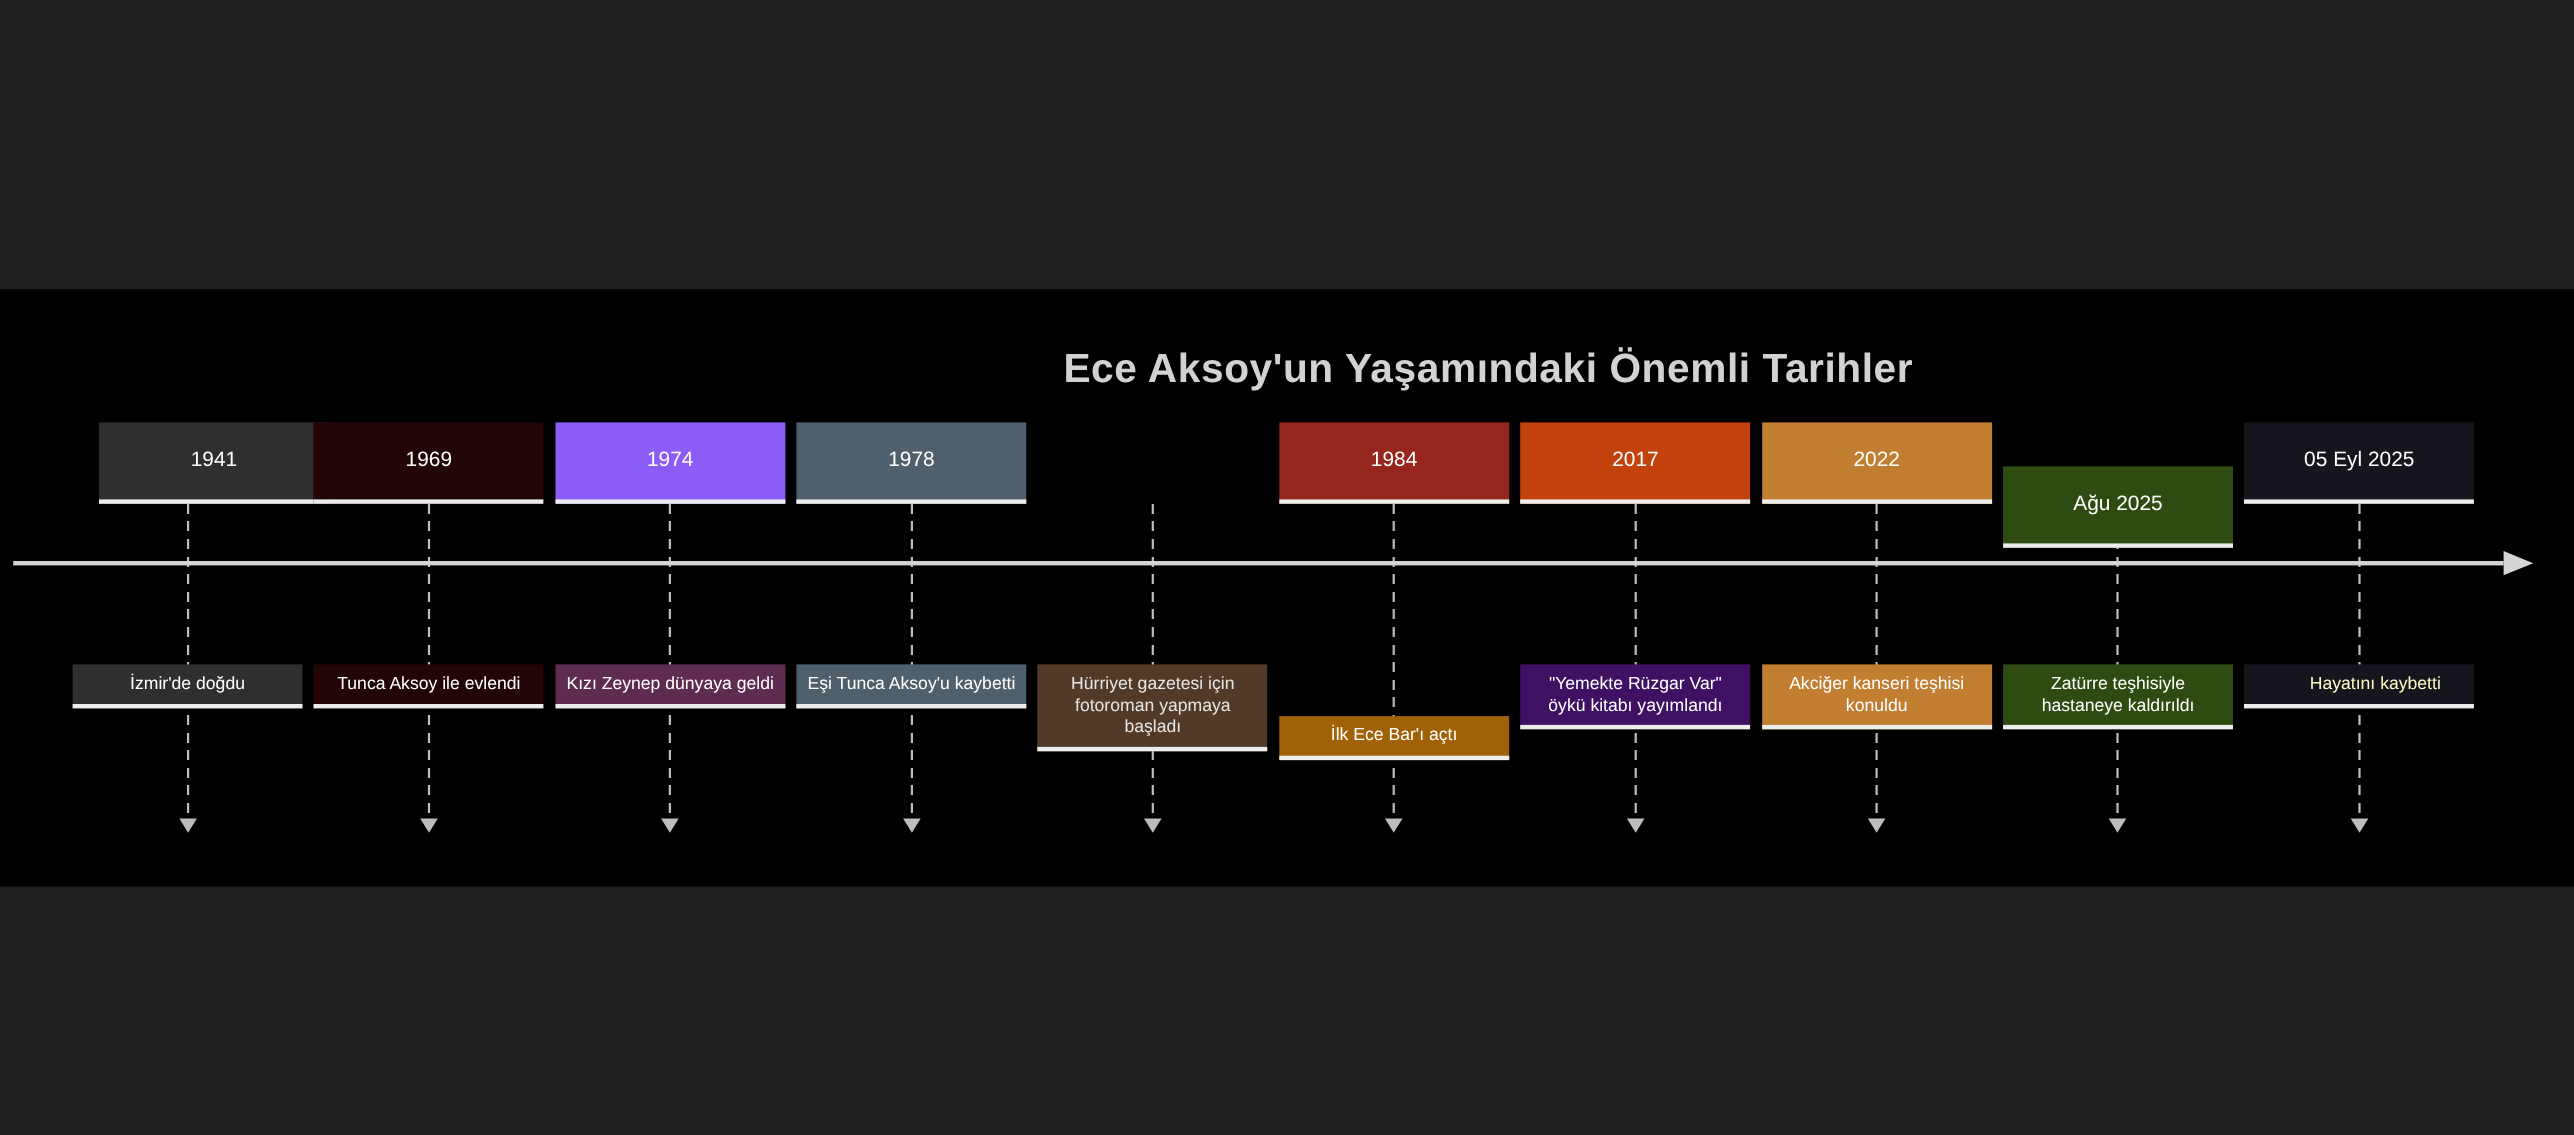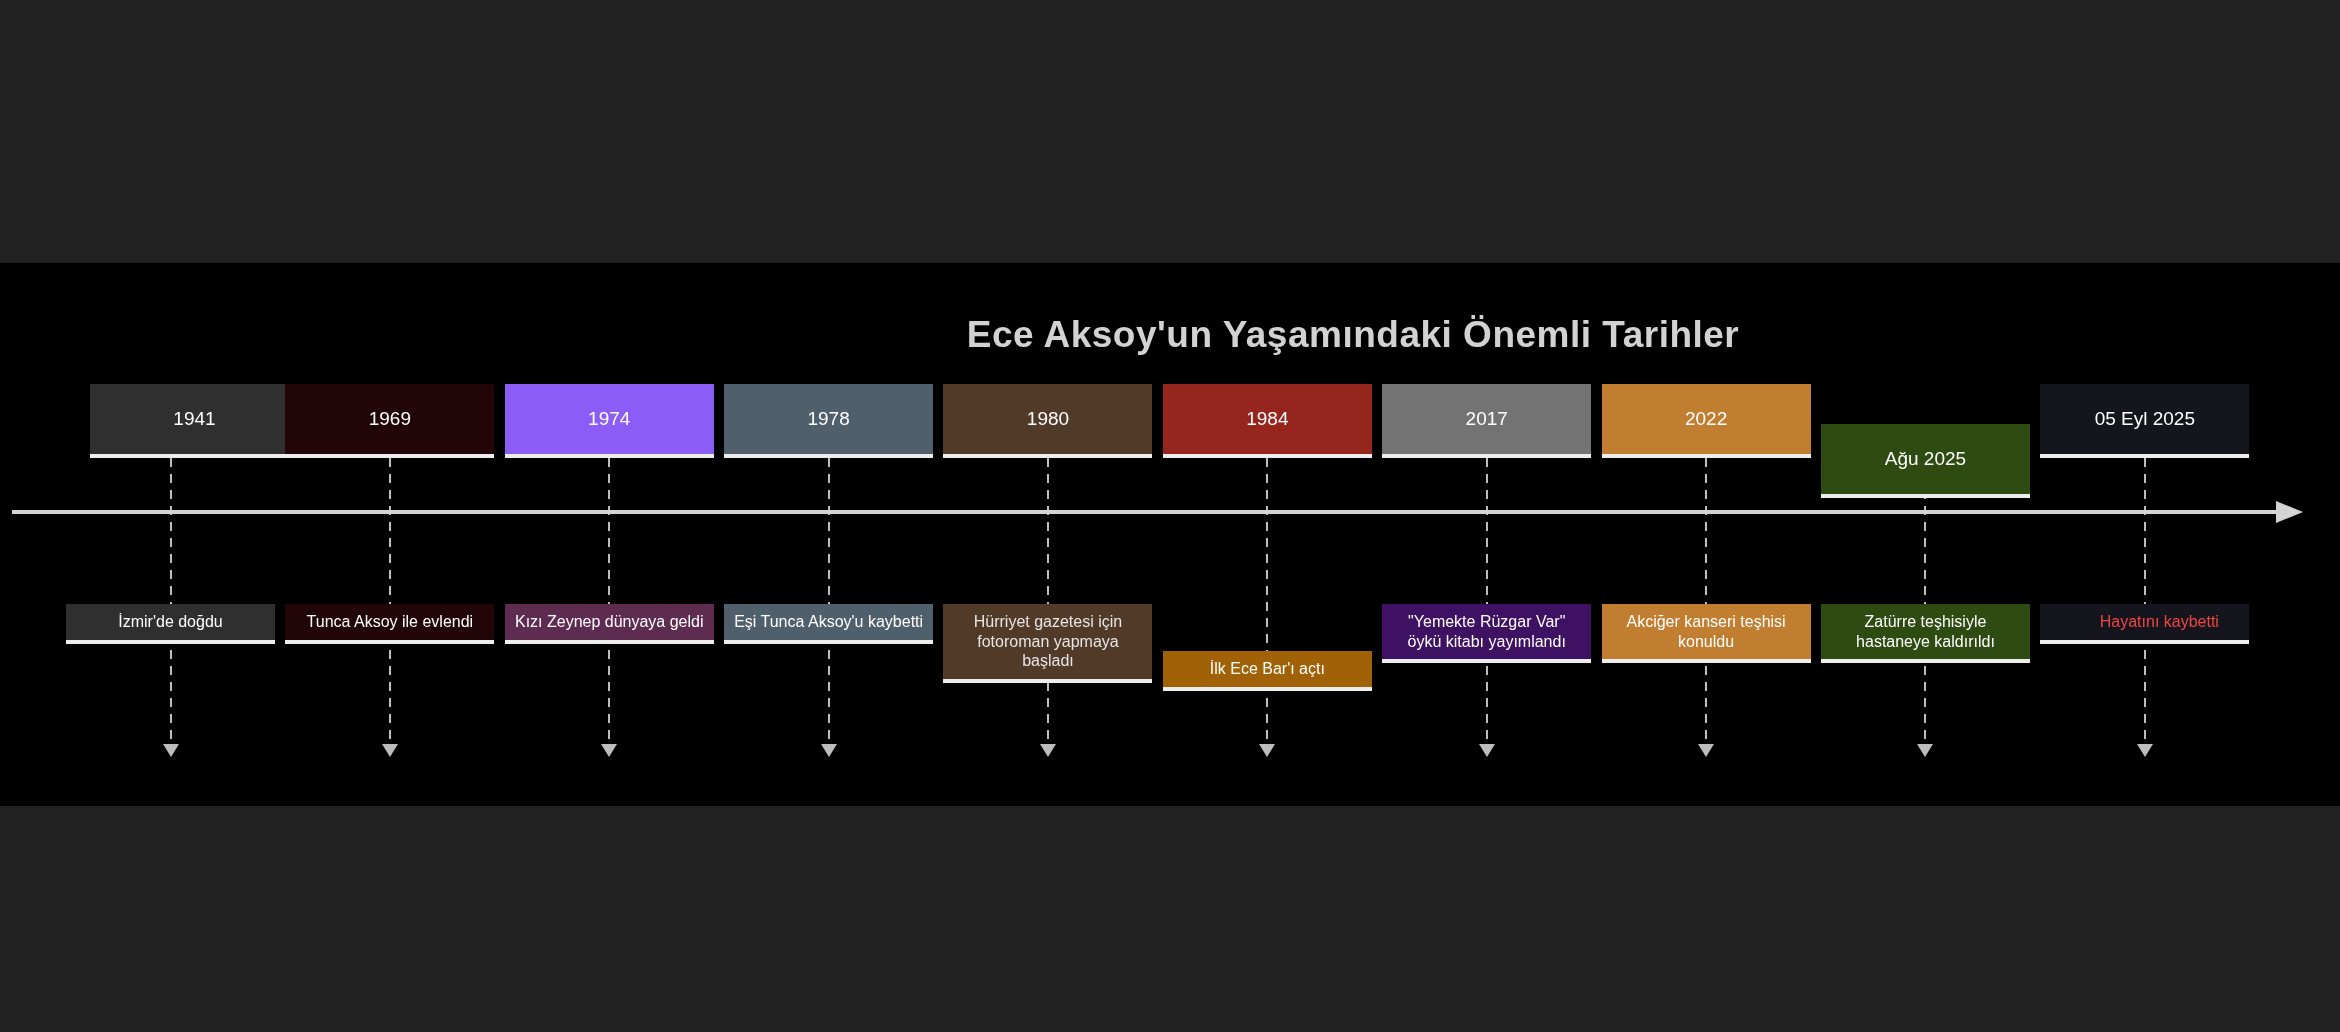--- a/index.html
+++ b/index.html
@@ -107,43 +107,40 @@
       <span class="txt date-txt" style="color: rgb(255, 255, 255);">1978</span>
     </div>
     <div class="label-box" style="background-color: rgb(79, 95, 107);">
       <span class="txt label-txt" style="color: rgb(255, 255, 255);">Eşi Tunca Aksoy'u kaybetti</span>
     </div>
   </div>
 
   <div class="event-col" style="left: 943.48px;">
     <div class="dash"></div>
     <div class="arrow-down"></div>
-    <div class="date-box" style="background-color: rgb(82, 58, 41);">
-      <span class="txt date-txt" style="color: rgb(255, 255, 255);">1980</span>
-    </div>
     <div class="label-box" style="background-color: rgb(82, 58, 41);">
       <span class="txt label-txt" style="color: #e5e5e5; margin-top: 40px;">Hürriyet gazetesi için fotoroman yapmaya başladı</span>
     </div>
   </div>
 
   <div class="event-col" style="left: 1162.85px;">
     <div class="dash"></div>
     <div class="arrow-down"></div>
     <div class="date-box" style="background-color: rgb(149, 37, 29);">
       <span class="txt date-txt" style="color: rgb(255, 255, 255);">1984</span>
     </div>
     <div class="label-box" style="background-color: #a16207; margin-top: 47px;">
       <span class="txt label-txt" style="color: rgb(255, 255, 255);">İlk Ece Bar'ı açtı</span>
     </div>
   </div>
 
   <div class="event-col" style="left: 1382.22px;">
     <div class="dash"></div>
     <div class="arrow-down"></div>
-    <div class="date-box" style="background-color: #737373;">
+    <div class="date-box" style="background-color: #c2410c;">
       <span class="txt date-txt" style="color: rgb(255, 255, 255);">2017</span>
     </div>
     <div class="label-box" style="background-color: rgb(63, 17, 99);">
       <span class="txt label-txt" style="color: rgb(255, 255, 255);">"Yemekte Rüzgar Var" öykü kitabı yayımlandı</span>
     </div>
   </div>
 
   <div class="event-col" style="left: 1601.59px;">
     <div class="dash"></div>
     <div class="arrow-down"></div>
@@ -166,19 +163,19 @@
     </div>
   </div>
 
   <div class="event-col" style="left: 2040.33px;">
     <div class="dash"></div>
     <div class="arrow-down"></div>
     <div class="date-box" style="background-color: rgb(21, 21, 29);">
       <span class="txt date-txt" style="color: rgb(255, 255, 255);">05 Eyl 2025</span>
     </div>
     <div class="label-box" style="background-color: rgb(21, 21, 29);">
-      <span class="txt label-txt" style="color: #ef4444; margin-left: 29px;">Hayatını kaybetti</span>
+      <span class="txt label-txt" style="color: #fef9c3; margin-left: 29px;">Hayatını kaybetti</span>
     </div>
   </div>
 </div>
 
   <div class="bottom-sliver"></div>
 </div>
 
 </body></html>

